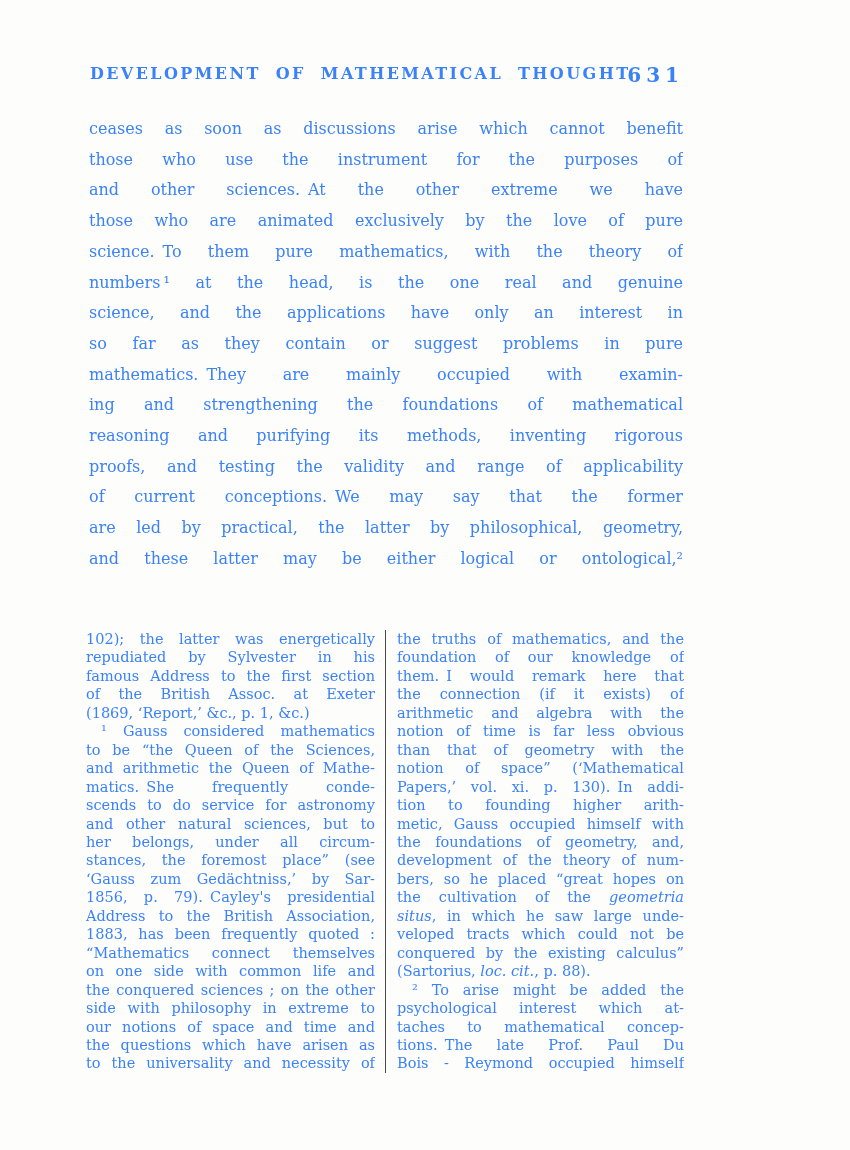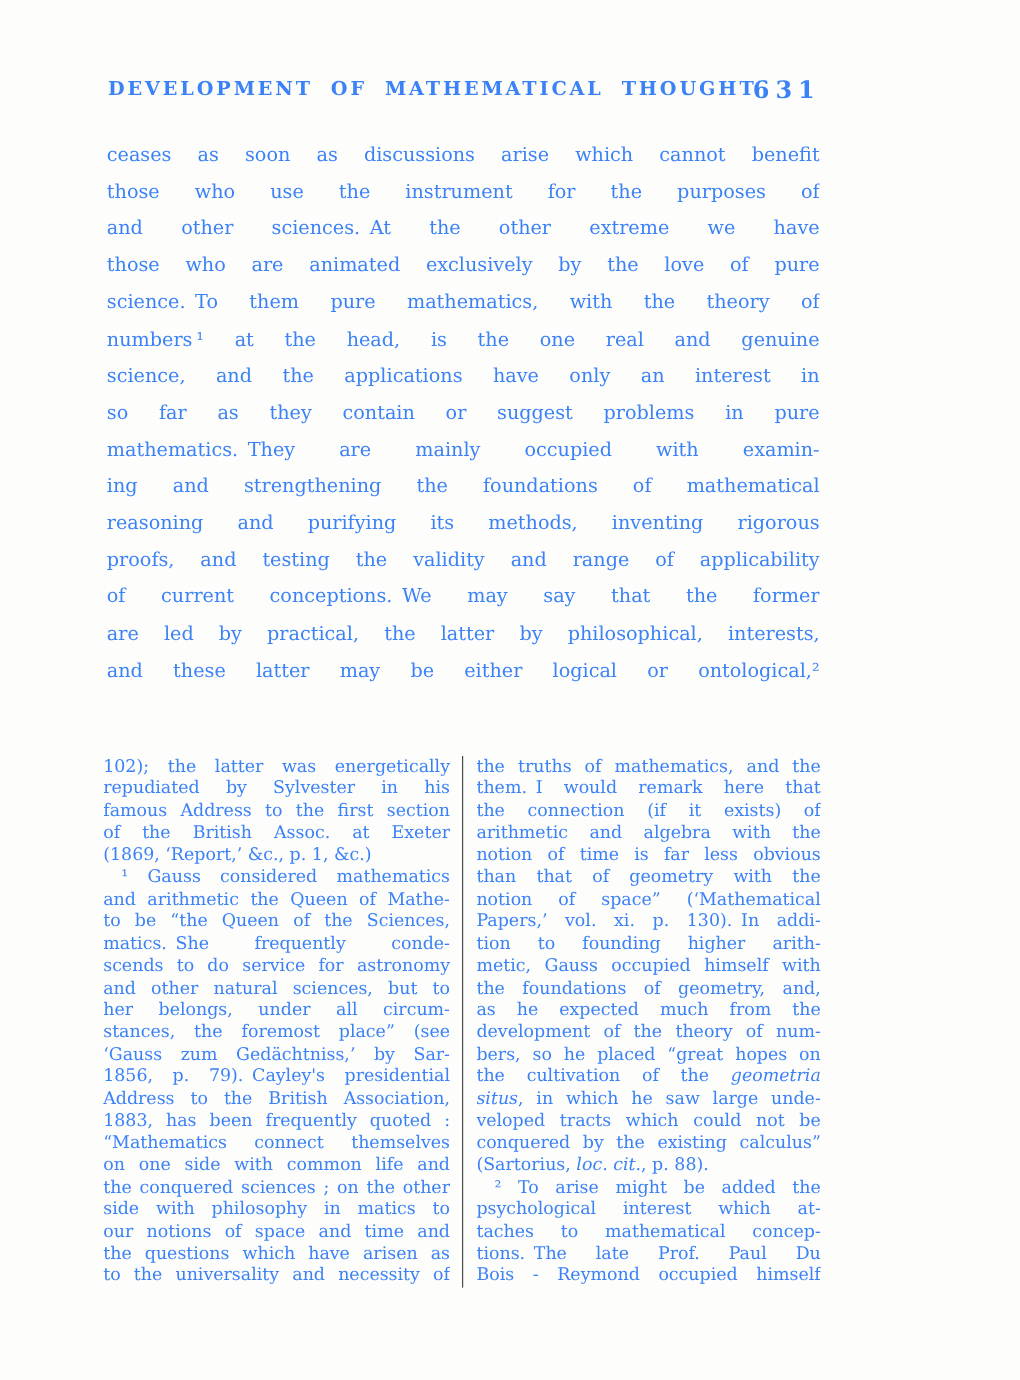--- a/index.html
+++ b/index.html
@@ -76,65 +76,65 @@
       <div class="tline">those who are animated exclusively by the love of pure</div>
       <div class="tline">science. To them pure mathematics, with the theory of</div>
       <div class="tline">numbers ¹ at the head, is the one real and genuine</div>
       <div class="tline">science, and the applications have only an interest in</div>
       <div class="tline">so far as they contain or suggest problems in pure</div>
       <div class="tline">mathematics. They are mainly occupied with examin-</div>
       <div class="tline">ing and strengthening the foundations of mathematical</div>
       <div class="tline">reasoning and purifying its methods, inventing rigorous</div>
       <div class="tline">proofs, and testing the validity and range of applicability</div>
       <div class="tline">of current conceptions. We may say that the former</div>
-      <div class="tline">are led by practical, the latter by philosophical, interests,</div>
+      <div class="tline">are led by practical, the latter by philosophical, geometry,</div>
       <div class="tline">and these latter may be either logical or ontological,²</div>
     </div>
 
   <div class="footnotes">
     <div class="fn-col fn-left">
         <div class="tline">102); the latter was energetically</div>
         <div class="tline">repudiated by Sylvester in his</div>
         <div class="tline">famous Address to the first section</div>
         <div class="tline">of the British Assoc. at Exeter</div>
         <div class="tline ragged">(1869, ‘Report,’ &amp;c., p. 1, &amp;c.)</div>
         <div class="tline indent">¹ Gauss considered mathematics</div>
+        <div class="tline">to be “the Queen of the Sciences,</div>
         <div class="tline">and arithmetic the Queen of Mathe-</div>
-        <div class="tline">to be “the Queen of the Sciences,</div>
         <div class="tline">matics. She frequently conde-</div>
         <div class="tline">scends to do service for astronomy</div>
         <div class="tline">and other natural sciences, but to</div>
         <div class="tline">her belongs, under all circum-</div>
         <div class="tline">stances, the foremost place” (see</div>
         <div class="tline">‘Gauss zum Gedächtniss,’ by Sar-</div>
         <div class="tline">1856, p. 79). Cayley's presidential</div>
         <div class="tline">Address to the British Association,</div>
         <div class="tline">1883, has been frequently quoted :</div>
         <div class="tline">“Mathematics connect themselves</div>
         <div class="tline">on one side with common life and</div>
         <div class="tline">the conquered sciences ; on the other</div>
-        <div class="tline">side with philosophy in matics to</div>
+        <div class="tline">side with philosophy in extreme to</div>
         <div class="tline">our notions of space and time and</div>
         <div class="tline">the questions which have arisen as</div>
         <div class="tline">to the universality and necessity of</div>
       </div>
     <div class="fn-divider"></div>
     <div class="fn-col fn-right">
         <div class="tline">the truths of mathematics, and the</div>
+        <div class="tline">foundation of our knowledge of</div>
         <div class="tline">them. I would remark here that</div>
         <div class="tline">the connection (if it exists) of</div>
         <div class="tline">arithmetic and algebra with the</div>
         <div class="tline">notion of time is far less obvious</div>
         <div class="tline">than that of geometry with the</div>
         <div class="tline">notion of space” (‘Mathematical</div>
         <div class="tline">Papers,’ vol. xi. p. 130). In addi-</div>
         <div class="tline">tion to founding higher arith-</div>
         <div class="tline">metic, Gauss occupied himself with</div>
         <div class="tline">the foundations of geometry, and,</div>
-        <div class="tline">as he expected much from the</div>
         <div class="tline">development of the theory of num-</div>
         <div class="tline">bers, so he placed “great hopes on</div>
         <div class="tline">the cultivation of the <i>geometria</i></div>
         <div class="tline"><i>situs</i>, in which he saw large unde-</div>
         <div class="tline">veloped tracts which could not be</div>
         <div class="tline">conquered by the existing calculus”</div>
         <div class="tline ragged">(Sartorius, <i>loc. cit.</i>, p. 88).</div>
         <div class="tline indent">² To arise might be added the</div>
         <div class="tline">psychological interest which at-</div>
         <div class="tline">taches to mathematical concep-</div>

